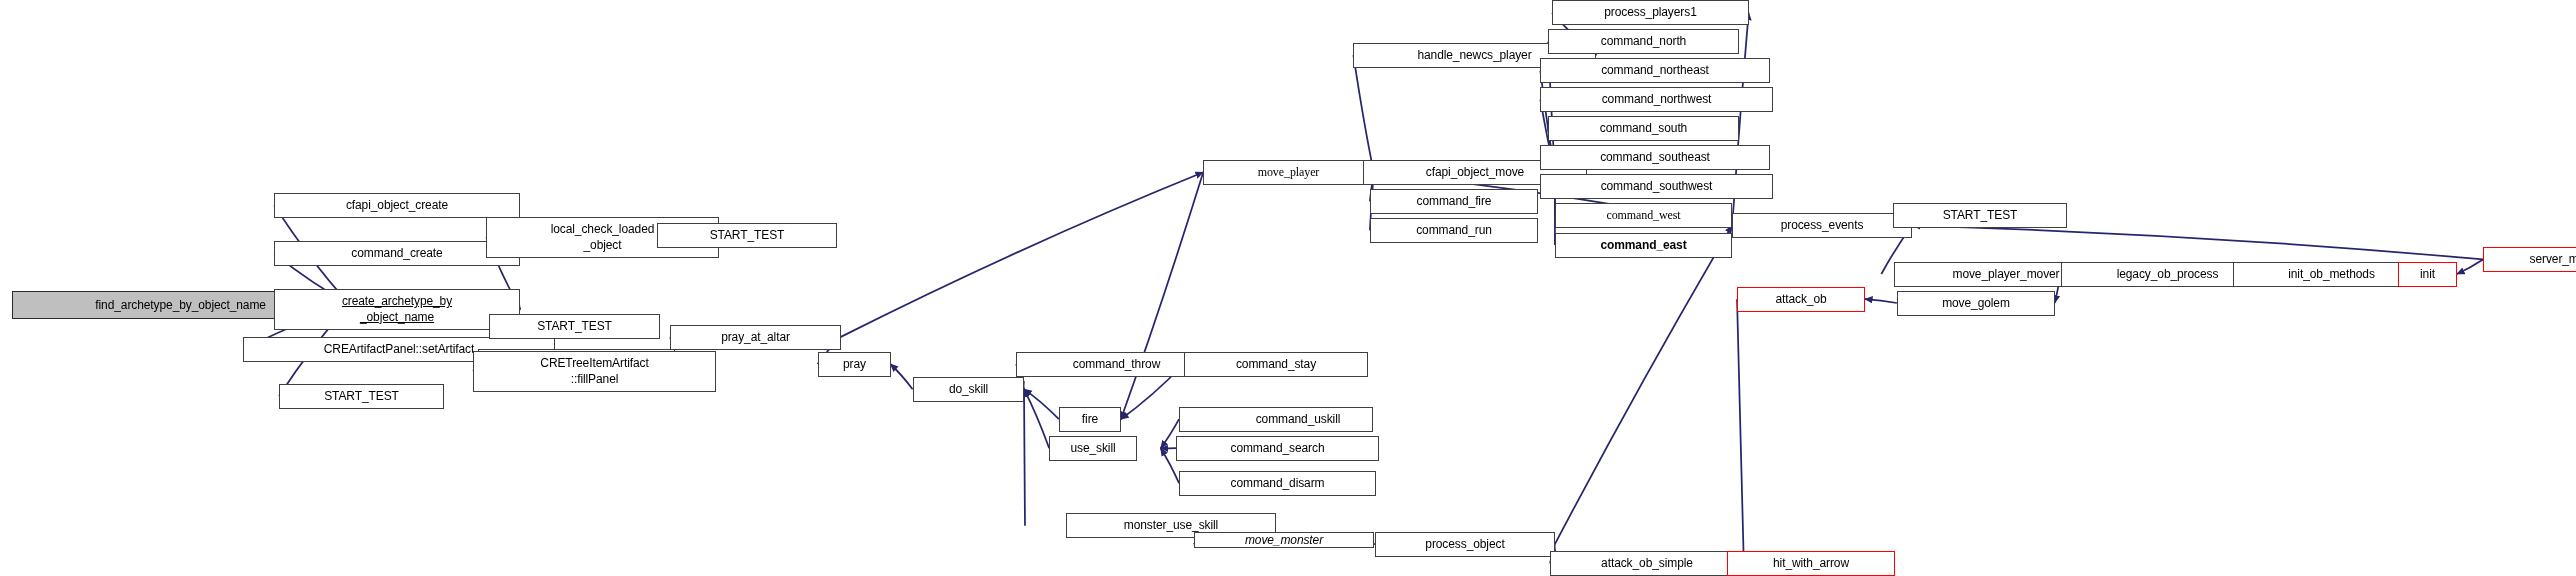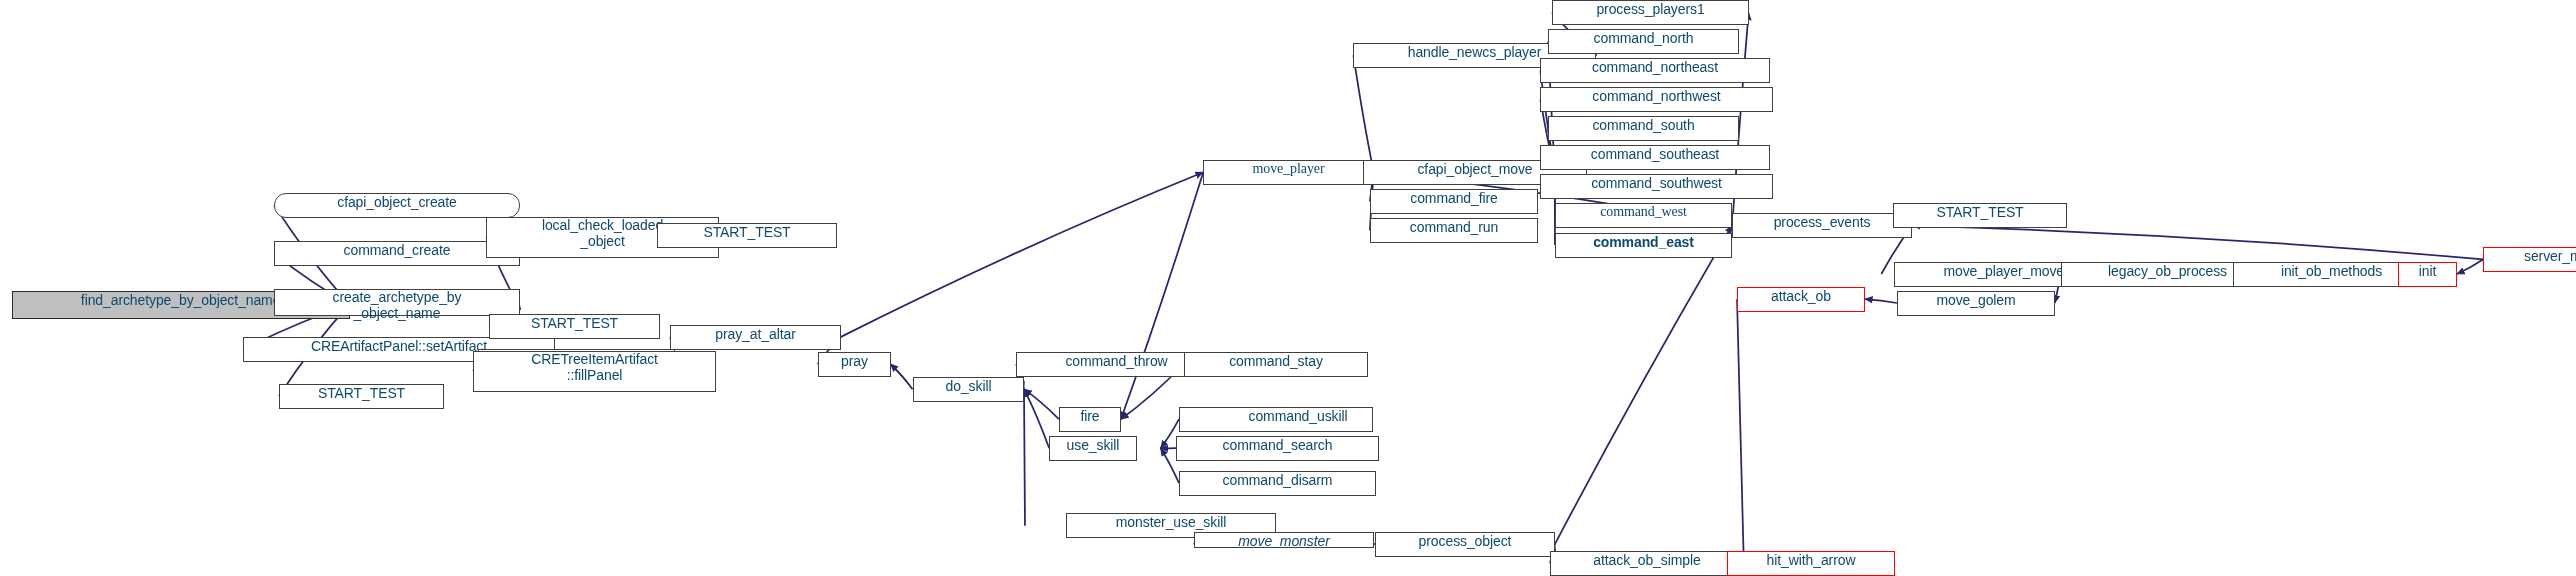--- a/index.html
+++ b/index.html
@@ -10,25 +10,25 @@
     background:#ffffff;
     font-family:"Liberation Sans","DejaVu Sans",sans-serif;
     overflow:hidden;
   }
   #edges{position:absolute;left:0;top:0;width:2576px;height:576px;pointer-events:none;}
   .node{
     position:absolute;
     box-sizing:border-box;
     border:1px solid #404040;
     background:#ffffff;
-    color:#0c4a6e;
-    font-size:14px;
+    color:#000000;
+    font-size:12px;
     line-height:16.5px;
     display:flex;
-    align-items:flex-start;
+    align-items:center;
     justify-content:center;
     text-align:center;
     white-space:pre;
     letter-spacing:-0.1px;
     z-index:2;
   }
   .node.root{
     background:#bfbfbf;
     border:1px solid #2b2b2b;
   }
@@ -99,23 +99,23 @@
         <path d="M2127,283 Q2150,283.483 2173,283" marker-end="url(#ah)"></path>
         <path d="M1942,283 Q1958,253.814 1974,233" marker-end="url(#ah)"></path>
         <path d="M2127,283 Q2124,300.373 2121,313" marker-end="url(#ah)"></path>
         <path d="M2305,283 Q2326,283.441 2347,283" marker-end="url(#ah)"></path>
         <path d="M2475,283 Q2491.5,283.3465 2508,283" marker-end="url(#ah)"></path>
         <path d="M2563,268 Q2549.5,276.9385 2536,283" marker-end="url(#ah)"></path>
       </g>
   </svg>
   <div id="nodes">
       <div class="node root" style="left: 11.6px; top: 291px; width: 338px; height: 28px;"><span>find_archetype_by_object_name</span></div>
-      <div class="node" style="left: 274px; top: 193px; width: 246px; height: 25px; border-radius: 12px;"><span>cfapi_object_create</span></div>
+      <div class="node" style="left: 274px; top: 193px; width: 246px; height: 25px;"><span>cfapi_object_create</span></div>
       <div class="node" style="left: 274px; top: 241px; width: 246px; height: 25px;"><span>command_create</span></div>
-      <div class="node two-line" style="left: 274px; top: 289px; width: 246px; height: 27px;"><span>create_archetype_by
+      <div class="node two-line" style="left: 274px; top: 289px; width: 246px; height: 41px; text-decoration: underline;"><span>create_archetype_by
 _object_name</span></div>
       <div class="node" style="left: 243px; top: 337px; width: 312px; height: 25px;"><span>CREArtifactPanel::setArtifact</span></div>
       <div class="node" style="left: 279px; top: 384px; width: 165px; height: 25px;"><span>START_TEST</span></div>
       <div class="node two-line" style="left: 486px; top: 217px; width: 233px; height: 41px;"><span>local_check_loaded
 _object</span></div>
       <div class="node" style="left: 657px; top: 223px; width: 180px; height: 25px;"><span>START_TEST</span></div>
       <div class="node" style="left: 489px; top: 314px; width: 171px; height: 25px;"><span>START_TEST</span></div>
       <div class="node" style="left: 478px; top: 349px; width: 197px; height: 25px;"><span>god_intervention</span></div>
       <div class="node two-line" style="left: 473px; top: 351px; width: 243px; height: 41px;"><span>CRETreeItemArtifact
 ::fillPanel</span></div>

